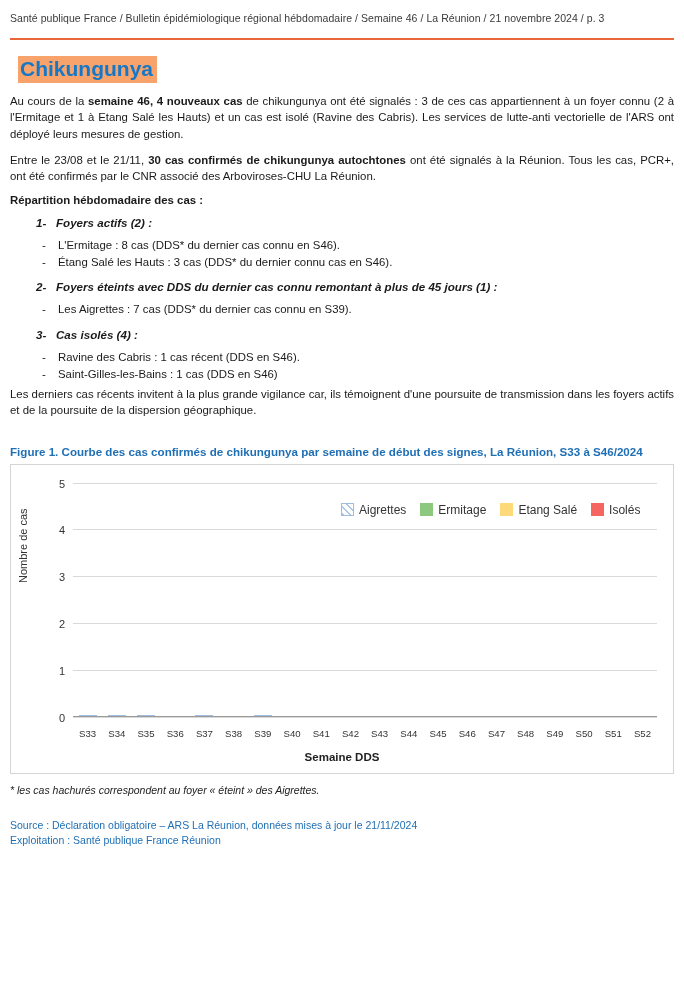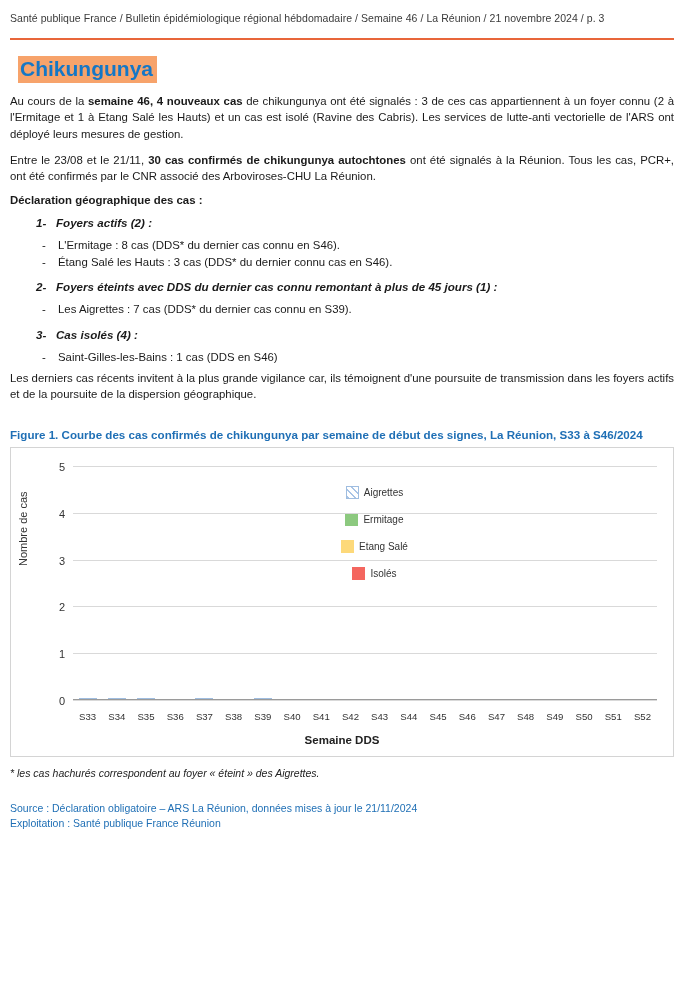--- a/index.html
+++ b/index.html
@@ -93,24 +93,23 @@
     padding: 8px 8px 4px 8px;
     position: relative;
     height: 310px;
   }
   .legend {
     position: absolute;
     top: 38px;
     left: 330px;
     display: flex;
     gap: 14px;
-    align-items: center;
-    font-size: 10px;
+    align-items: flex-end;
+    font-size: 12px;
     color: #333;
-    flex-direction: column;
   }
   .legend .item { display: flex; align-items: center; gap: 5px; }
   .legend .swatch {
     width: 13px; height: 13px; display: inline-block;
   }
   .sw-aig { background: #ffffff; border: 1px solid #9fbde0;
     background-image: repeating-linear-gradient(45deg, #a8c4e6 0 2px, #ffffff 2px 5px); }
   .sw-erm { background: #8cc97f; }
   .sw-eta { background: #fdd97a; }
   .sw-iso { background: #f4665f; }
@@ -213,21 +212,21 @@
   <hr class="header-rule">
 
   <div>
     <span class="title-chik">Chikungunya</span>
   </div>
 
   <p class="body-text"><span>Au cours de la </span><b>semaine 46, 4 nouveaux cas</b><span> de chikungunya ont été signalés : 3 de ces cas appartiennent à un foyer connu (2 à l'Ermitage et 1 à Etang Salé les Hauts) et un cas est isolé (Ravine des Cabris). Les services de lutte-anti vectorielle de l'ARS ont déployé leurs mesures de gestion.</span></p>
 
   <p class="body-text"><span>Entre le 23/08 et le 21/11, </span><b>30 cas confirmés de chikungunya autochtones</b><span> ont été signalés à la Réunion. Tous les cas, PCR+, ont été confirmés par le CNR associé des Arboviroses-CHU La Réunion.</span></p>
 
-  <div class="section-label">Déclaration géographique des cas :</div>
+  <div class="section-label">Répartition hébdomadaire des cas :</div>
 
   <div class="groups">
 
     <div class="group">
       <div class="group-head"><span class="num">1-</span><span>Foyers actifs (2) :</span></div>
       <ul class="cases">
         <li>L'Ermitage : 8 cas (DDS* du dernier cas connu en S46).</li>
         <li>Étang Salé les Hauts : 3 cas (DDS* du dernier connu cas en S46).</li>
       </ul>
     </div>
@@ -235,20 +234,21 @@
     <div class="group">
       <div class="group-head"><span class="num">2-</span><span>Foyers éteints avec DDS du dernier cas connu remontant à plus de 45 jours (1) :</span></div>
       <ul class="cases">
         <li>Les Aigrettes : 7 cas (DDS* du dernier cas connu en S39).</li>
       </ul>
     </div>
 
     <div class="group">
       <div class="group-head"><span class="num">3-</span><span>Cas isolés (4) :</span></div>
       <ul class="cases">
+        <li>Ravine des Cabris : 1 cas récent (DDS en S46).</li>
         <li>Saint-Gilles-les-Bains : 1 cas (DDS en S46)</li>
       </ul>
     </div>
 
   </div>
 
   <p class="body-text closing">Les derniers cas récents invitent à la plus grande vigilance car, ils témoignent d'une poursuite de transmission dans les foyers actifs et de la poursuite de la dispersion géographique.</p>
 
   <div class="fig-title">Figure 1. Courbe des cas confirmés de chikungunya par semaine de début des signes, La Réunion, S33 à S46/2024</div>
 

